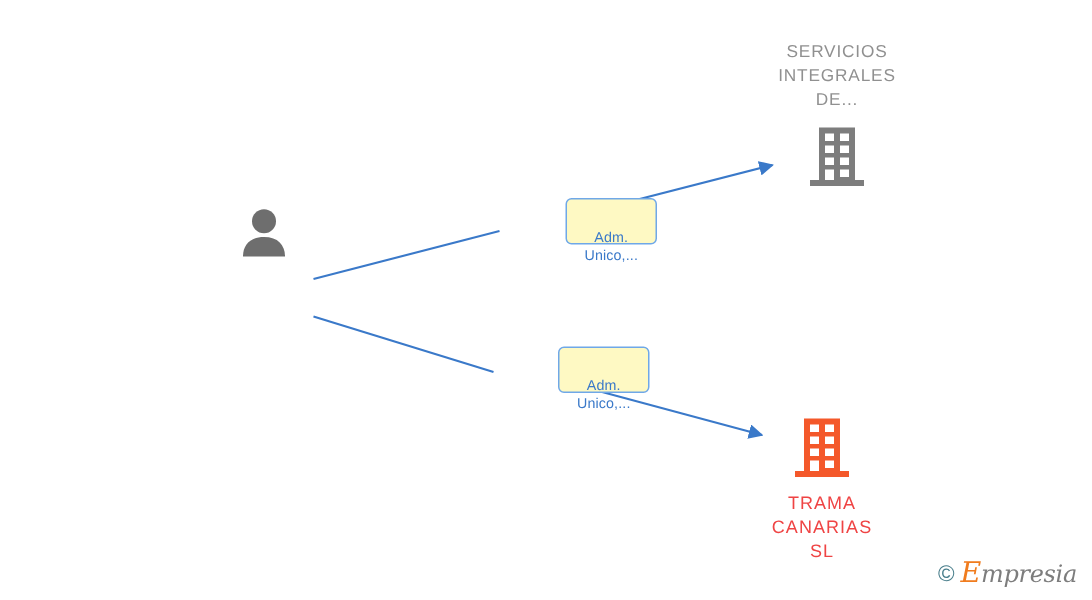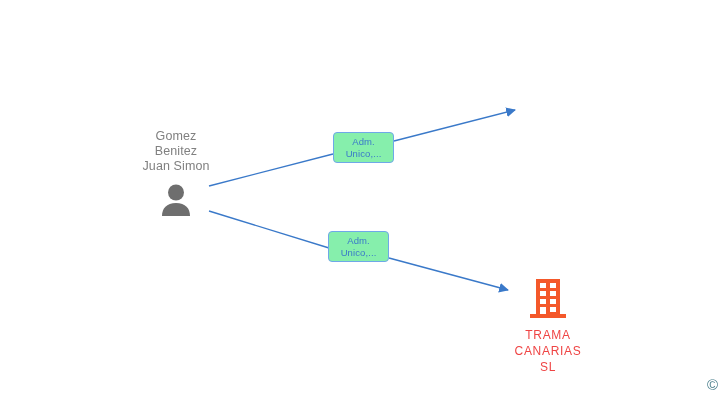--- a/index.html
+++ b/index.html
@@ -85,28 +85,29 @@
   #company-bottom .company-icon-wrap { margin-bottom: 4px; align-items: flex-start; }
 
   
   .edge-label {
     position: absolute;
     box-sizing: border-box;
     width: 61px;
     height: 31px;
     border: 1px solid #6fa8e8;
     border-radius: 4px;
-    background: #86efac;
+    background: #fef9c3;
     color: #3a79c9;
     font-size: 9.5px;
     line-height: 12px;
     text-align: center;
-    padding-top: 3px;
+    padding-top: 20px;
     white-space: pre-line;
     letter-spacing: 0.1px;
+    margin-left: 44px;
   }
   #edge-label-1 { left: 333px; top: 132px; }
   #edge-label-2 { left: 328px; top: 231px; }
 
   
   #watermark {
     position: absolute;
     right: 10px;
     bottom: 8px;
     display: flex;
@@ -146,31 +147,47 @@
     <line x1="209" y1="186" x2="333" y2="154" stroke="#3a79c9" stroke-width="1.4"></line>
 
     <line x1="394" y1="141" x2="515" y2="110" stroke="#3a79c9" stroke-width="1.4" marker-end="url(#arrow)"></line>
 
     <line x1="209" y1="211" x2="329" y2="248" stroke="#3a79c9" stroke-width="1.4"></line>
 
     <line x1="389" y1="258" x2="508" y2="290" stroke="#3a79c9" stroke-width="1.4" marker-end="url(#arrow)"></line>
   </svg>
 
   <div class="node" id="person-node">
-    <div class="person-label">Gomez
-Benitez
-Juan Simon</div>
     <div class="person-icon-wrap">
       <svg width="36" height="34" viewBox="0 0 36 34" aria-hidden="true">
         <circle cx="18" cy="9.5" r="8" fill="#6e6e6e"></circle>
         <path d="M18 20 C 8.5 20 4 25.5 4 33 L 32 33 C 32 25.5 27.5 20 18 20 Z" fill="#6e6e6e"></path>
       </svg>
     </div>
   </div>
 
+  <div class="node" id="company-top">
+    <div class="company-label">SERVICIOS
+INTEGRALES
+DE...</div>
+    <div class="company-icon-wrap">
+      <svg width="40" height="42" viewBox="0 0 40 42" aria-hidden="true">
+        <rect x="8" y="2" width="24" height="35" fill="#7d7d7d"></rect>
+        <rect x="2" y="37" width="36" height="4" fill="#7d7d7d"></rect>
+        <rect x="12" y="6" width="6" height="5" fill="#ffffff"></rect>
+        <rect x="22" y="6" width="6" height="5" fill="#ffffff"></rect>
+        <rect x="12" y="14" width="6" height="5" fill="#ffffff"></rect>
+        <rect x="22" y="14" width="6" height="5" fill="#ffffff"></rect>
+        <rect x="12" y="22" width="6" height="5" fill="#ffffff"></rect>
+        <rect x="22" y="22" width="6" height="5" fill="#ffffff"></rect>
+        <rect x="12" y="30" width="6" height="7" fill="#ffffff"></rect>
+        <rect x="22" y="30" width="6" height="5" fill="#ffffff"></rect>
+      </svg>
+    </div>
+  </div>
 
   <div class="node" id="company-bottom">
     <div class="company-icon-wrap">
       <svg width="40" height="42" viewBox="0 0 40 42" aria-hidden="true">
         <rect x="8" y="2" width="24" height="35" fill="#f4582a"></rect>
         <rect x="2" y="37" width="36" height="4" fill="#f4582a"></rect>
         <rect x="12" y="6" width="6" height="5" fill="#ffffff"></rect>
         <rect x="22" y="6" width="6" height="5" fill="#ffffff"></rect>
         <rect x="12" y="14" width="6" height="5" fill="#ffffff"></rect>
         <rect x="22" y="14" width="6" height="5" fill="#ffffff"></rect>
@@ -185,15 +202,16 @@
 SL</div>
   </div>
 
   <div class="edge-label" id="edge-label-1">Adm.
 Unico,...</div>
   <div class="edge-label" id="edge-label-2">Adm.
 Unico,...</div>
 
   <div id="watermark">
     <span class="copy">©</span>
+    <span class="brand"><span class="cap">E</span><span>mpresia</span></span>
   </div>
 
 </div>
 
 </body></html>

